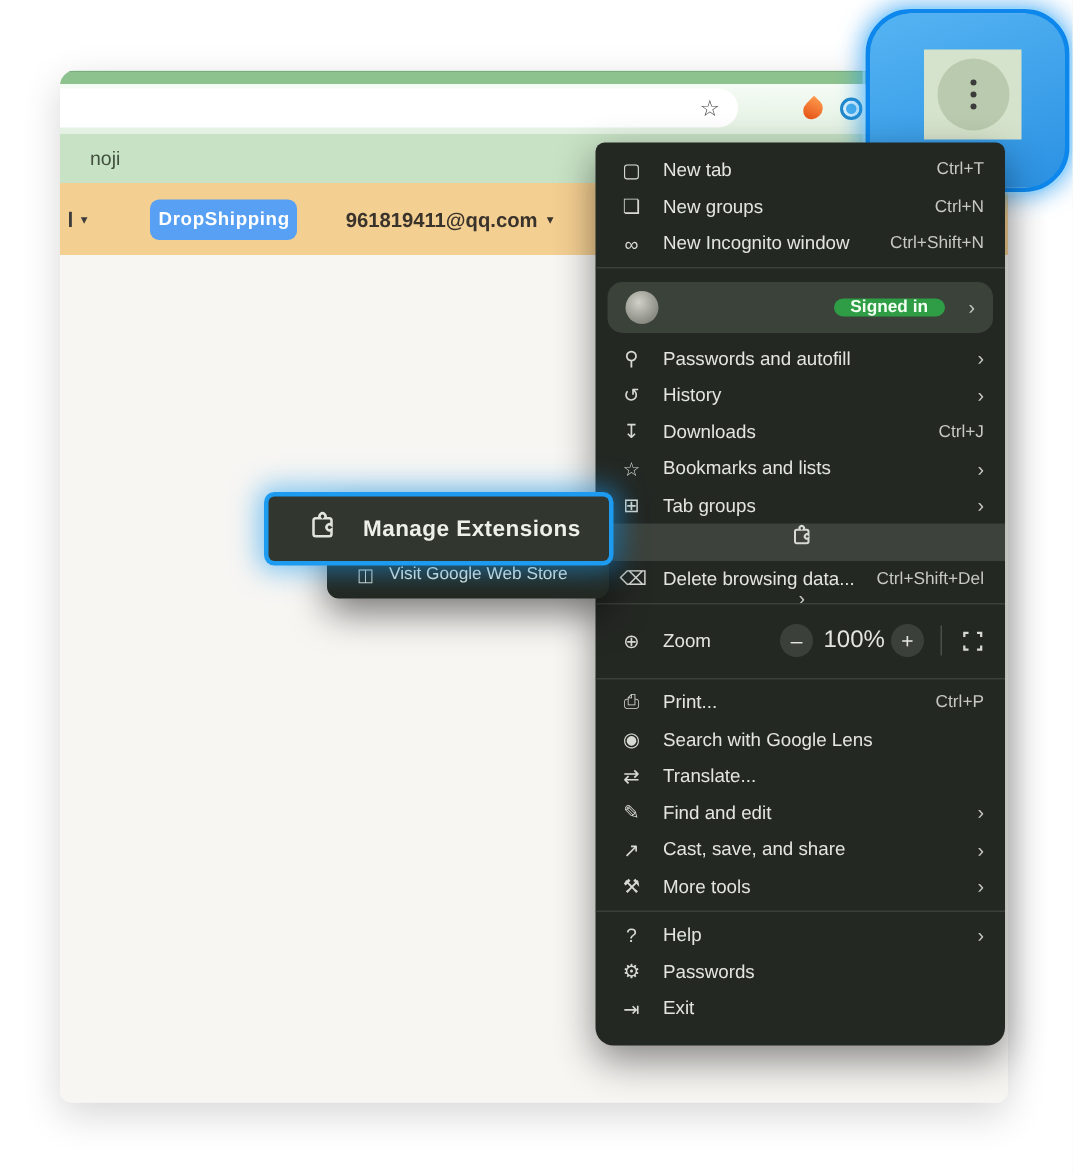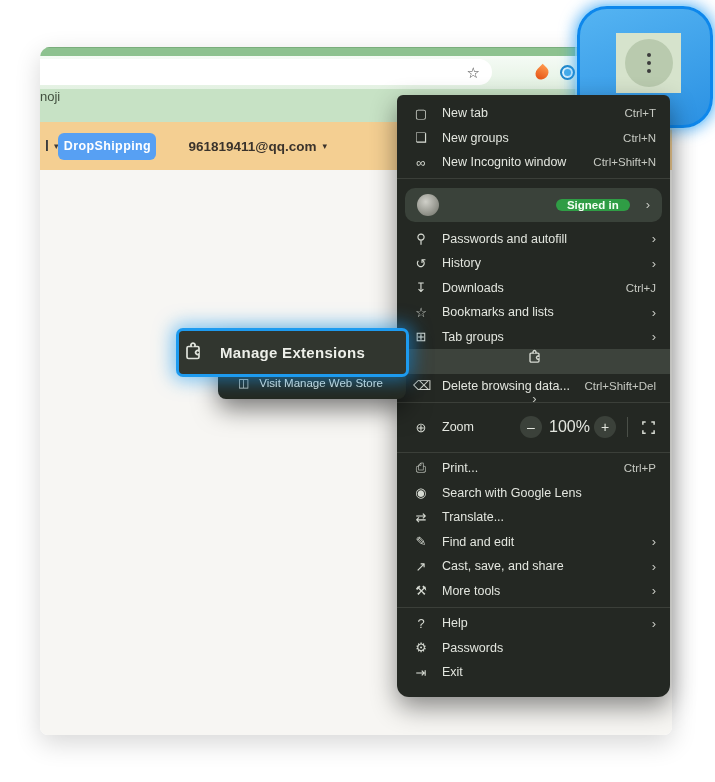--- a/index.html
+++ b/index.html
@@ -48,31 +48,31 @@
   }
   .tb-sep { width: 1px; height: 16px; background: #9cc79c; }
   .tb-avatar {
     width: 18px; height: 18px; border-radius: 50%;
     background: radial-gradient(circle at 35% 35%, #a9d0e1, #4d7d9b);
   }
   .puzzle-toolbar svg { display:block; }
 
   .bookmarkbar {
     height: 33px; background: #c7e2c5; flex: 0 0 33px;
-    display: flex; align-items: flex-start; padding-left: 0;
+    display: flex; align-items: center; padding-left: 20px;
     font-size: 13px; color: #42503f;
   }
   .orangebar {
     height: 48px; background: #f4cf92; flex: 0 0 48px;
     display: flex; align-items: center; padding-left: 5px;
   }
   .stub { font-weight: bold; color: #3c3c3c; font-size: 14px; }
   .stub-caret { font-size: 9px; color: #3c3c3c; margin-left: 5px; }
   .dropship {
-    width: 98px; height: 27px; border: none; border-radius: 6px;
+    margin-left: 42px; width: 98px; height: 27px; border: none; border-radius: 6px;
     background: #57a0f3; color: #ffffff; font-weight: bold; font-size: 12.5px;
     letter-spacing: .4px; display: flex; align-items: center; justify-content: center;
     font-family: "Liberation Sans", sans-serif; cursor: pointer;
   }
   .email-wrap { margin-left: 32px; display: flex; align-items: center; gap: 6px; cursor: pointer; }
   .email { font-weight: bold; font-size: 13.5px; color: #3a332c; }
   .email-caret { font-size: 9px; color: #3a332c; }
   .page { flex: 1; background: #f7f6f3; }
 
   
@@ -143,21 +143,21 @@
   .visit {
     width: 100%; height: 30px; display: flex; align-items: center; gap: 10px;
     padding: 0 0 3px 20px; font-size: 11.5px; color: #dfe3da; cursor: default;
   }
   .visit .ic { font-size: 12px; color: #cfd3cb; }
 
   .magrow {
     position: absolute; left: 179px; top: 331px; width: 227px; height: 43px;
     background: #31362f; border-radius: 4px;
     box-shadow: 0 0 0 3px #1d9bf0, 0 0 18px 7px rgba(29,155,240,.55);
-    display: flex; align-items: center; gap: 17px; padding-left: 4px;
+    display: flex; align-items: center; gap: 17px; padding-left: 26px;
     z-index: 60; cursor: default;
   }
   .magrow .lb { font-size: 15px; font-weight: bold; color: #edefe9; letter-spacing: .3px; }
 
   
   .anno {
     position: absolute; left: 577px; top: 6px; width: 136px; height: 122px;
     border-radius: 30px;
     background: linear-gradient(160deg, #55b4f2, #2b91e3);
     border: 3px solid #0d87ec;
@@ -343,21 +343,21 @@
     </div>
     <div class="mrow">
       <span class="ic">⇥</span>
       <span class="lb">Exit</span>
     </div>
   </div>
 
 <div class="submenu">
   <div class="visit">
     <span class="ic">◫</span>
-    <span>Visit Manage Web Store</span>
+    <span>Visit Google Web Store</span>
   </div>
 </div>
 
 <div class="magrow">
   <span>
     <svg width="20" height="20" viewBox="0 0 20 20" fill="none" stroke="#dfe3db" stroke-width="1.7">
       <path d="M4 7 a1.5,1.5 0 0 1 1.5,-1.5 h3 a2,2 0 1 1 3,0 h3 A1.5,1.5 0 0 1 16,7 v3 a2,2 0 1 0 0,3 v3 a1.5,1.5 0 0 1 -1.5,1.5 h-9 A1.5,1.5 0 0 1 4,16 z"></path>
     </svg>
   </span>
   <span class="lb">Manage Extensions</span>

